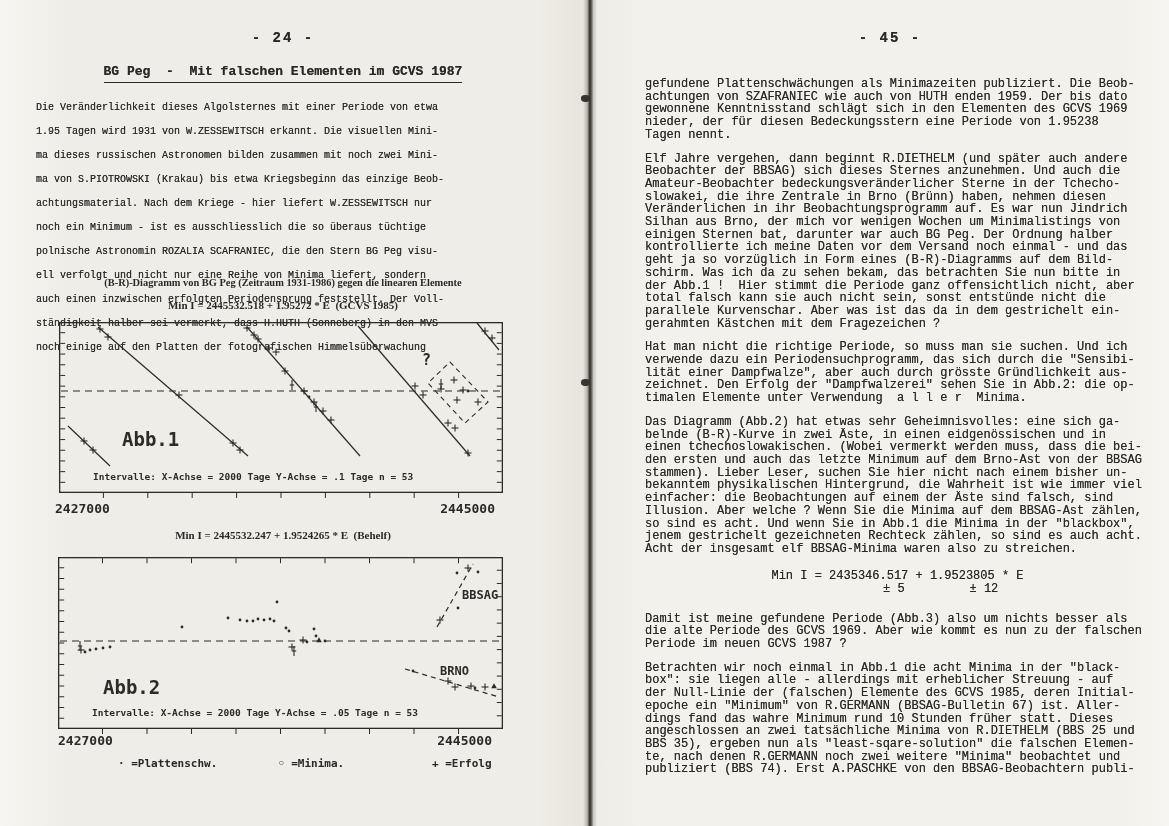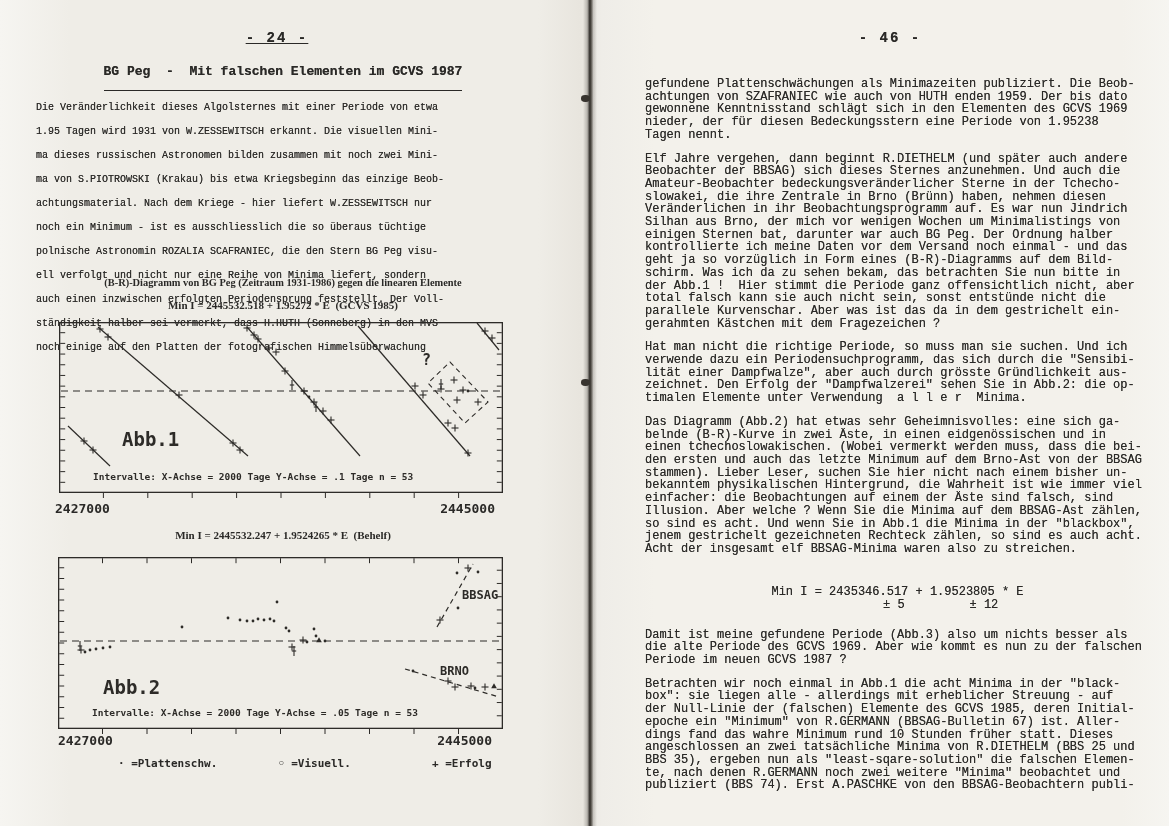--- a/index.html
+++ b/index.html
@@ -5,38 +5,38 @@
   html,body{margin:0;padding:0;background:#cfccc6;}
   .scan{position:relative;width:1169px;height:826px;overflow:hidden;
         background:linear-gradient(90deg,#f6f5f1 0%,#efede7 6%,#efede7 46%,#e8e5de 49.6%,#efede8 51.5%,#f3f1eb 56%,#f3f1eb 96%,#f6f5f1 100%);
         font-family:"Liberation Mono",monospace;color:#2a2927;}
   .page{position:absolute;top:0;height:826px;}
   .page-left{left:0;width:588px;}
   .page-right{left:596px;width:573px;}
   .gutter{position:absolute;left:583px;top:0;width:14px;height:826px;
           background:linear-gradient(90deg,rgba(90,86,80,0) 0%,rgba(90,86,80,.35) 30%,#33302c 48%,#4a463f 56%,rgba(90,86,80,.25) 75%,rgba(90,86,80,0) 100%);}
   .staple{position:absolute;left:581px;width:9px;height:7px;background:#38342f;border-radius:45%;}
-  .pnum{position:absolute;left:12px;width:530px;text-align:center;font-weight:bold;font-size:14px;letter-spacing:2px;text-decoration:underline;}
+  .pnum{position:absolute;left:18px;width:530px;text-align:center;font-weight:bold;font-size:14px;letter-spacing:2px;}
   .pnum-r{position:absolute;left:49px;width:490px;text-align:center;font-weight:bold;font-size:14px;letter-spacing:2px;}
   .title{position:absolute;left:18px;width:530px;text-align:center;font-weight:bold;font-size:13px;
          }
-  .title span{border-bottom:1.5px solid #2a2927;padding-bottom:11px;}
+  .title span{border-bottom:1.5px solid #2a2927;padding-bottom:3px;}
   .tw{white-space:pre;text-shadow:0 0 .5px rgba(42,40,36,.75);}
   .body-l{position:absolute;left:36px;top:96px;font-size:10px;line-height:24px;}
   .dotm{font-family:Liberation Serif, serif;font-weight:bold;}
   .cap{position:absolute;left:18px;width:530px;text-align:center;white-space:pre;}
   .cap1{top:277px;font-size:10.4px;}
   .cap2{top:299px;font-size:11px;}
   .cap3{top:529px;font-size:11px;}
   .figsvg{position:absolute;}
   .xrow{position:absolute;display:flex;justify-content:space-between;font-family:"DejaVu Sans Mono",monospace;font-weight:bold;font-size:13px;}
   .legend-item{position:absolute;top:757px;font-family:"DejaVu Sans Mono",monospace;font-weight:bold;font-size:11px;white-space:pre;}
   .flow{position:absolute;left:49px;top:78px;width:505px;font-size:12px;line-height:12.7px;}
   .para{white-space:pre;margin:0 0 11px 0;}
-  .formula{white-space:pre;text-align:center;margin:30px 0 16px 0;font-size:12px;line-height:13.5px;}
+  .formula{white-space:pre;text-align:center;margin:14px 0 16px 0;font-size:12px;line-height:13.5px;}
   [data-interactable]{cursor:default;}
 </style>
 </head>
 <body>
 
 <div class="scan" data-interactable="false">
 
   <div class="page page-left" data-interactable="false">
     <div class="pnum tw" style="top:30px;" data-interactable="false">- 24 -</div>
     <div class="title" style="top:64px;" data-interactable="false"><span class="tw" data-interactable="false">BG Peg  -  Mit falschen Elementen im GCVS 1987</span></div>
@@ -284,30 +284,30 @@
         <text x="404" y="42" fill="#2d2b28" font-size="12" font-family="&quot;DejaVu Sans Mono&quot;, monospace" font-weight="bold">BBSAG</text>
         <text x="382" y="118" fill="#2d2b28" font-size="12" font-family="&quot;DejaVu Sans Mono&quot;, monospace" font-weight="bold">BRNO</text>
         <text x="34" y="159" fill="#2d2b28" font-size="9.5" font-family="&quot;DejaVu Sans Mono&quot;, monospace" font-weight="bold">Intervalle:    X-Achse = 2000 Tage    Y-Achse = .05 Tage     n = 53</text>
       </svg>
     <div class="xrow" style="left:58px;top:733px;width:434px;" data-interactable="false">
       <span data-interactable="false">2427000</span>
       <span data-interactable="false">2445000</span>
     </div>
 
     <span class="legend-item" style="left:118px;" data-interactable="false">· =Plattenschw.</span>
-    <span class="legend-item" style="left:278px;" data-interactable="false">◦ =Visuell.</span>
+    <span class="legend-item" style="left:278px;" data-interactable="false">◦ =Minima.</span>
     <span class="legend-item" style="left:432px;" data-interactable="false">+ =Erfolg</span>
   </div>
 
   <div class="gutter" data-interactable="false"></div>
   <div class="staple" style="top:95px;" data-interactable="false"></div>
   <div class="staple" style="top:379px;" data-interactable="false"></div>
 
   <div class="page page-right" data-interactable="false">
-    <div class="pnum-r tw" style="top:30px;" data-interactable="false">- 46 -</div>
+    <div class="pnum-r tw" style="top:30px;" data-interactable="false">- 45 -</div>
     <div class="flow" data-interactable="false">
       <div class="para tw" data-interactable="false">gefundene Plattenschwächungen als Minimazeiten publiziert. Die Beob-
 achtungen von SZAFRANIEC wie auch von HUTH enden 1959. Der bis dato
 gewonnene Kenntnisstand schlägt sich in den Elementen des GCVS 1969
 nieder, der für diesen Bedeckungsstern eine Periode von 1.95238
 Tagen nennt.</div>
       <div class="para tw" data-interactable="false">Elf Jahre vergehen, dann beginnt R.DIETHELM (und später auch andere
 Beobachter der BBSAG) sich dieses Sternes anzunehmen. Und auch die
 Amateur-Beobachter bedeckungsveränderlicher Sterne in der Tchecho-
 slowakei, die ihre Zentrale in Brno (Brünn) haben, nehmen diesen

